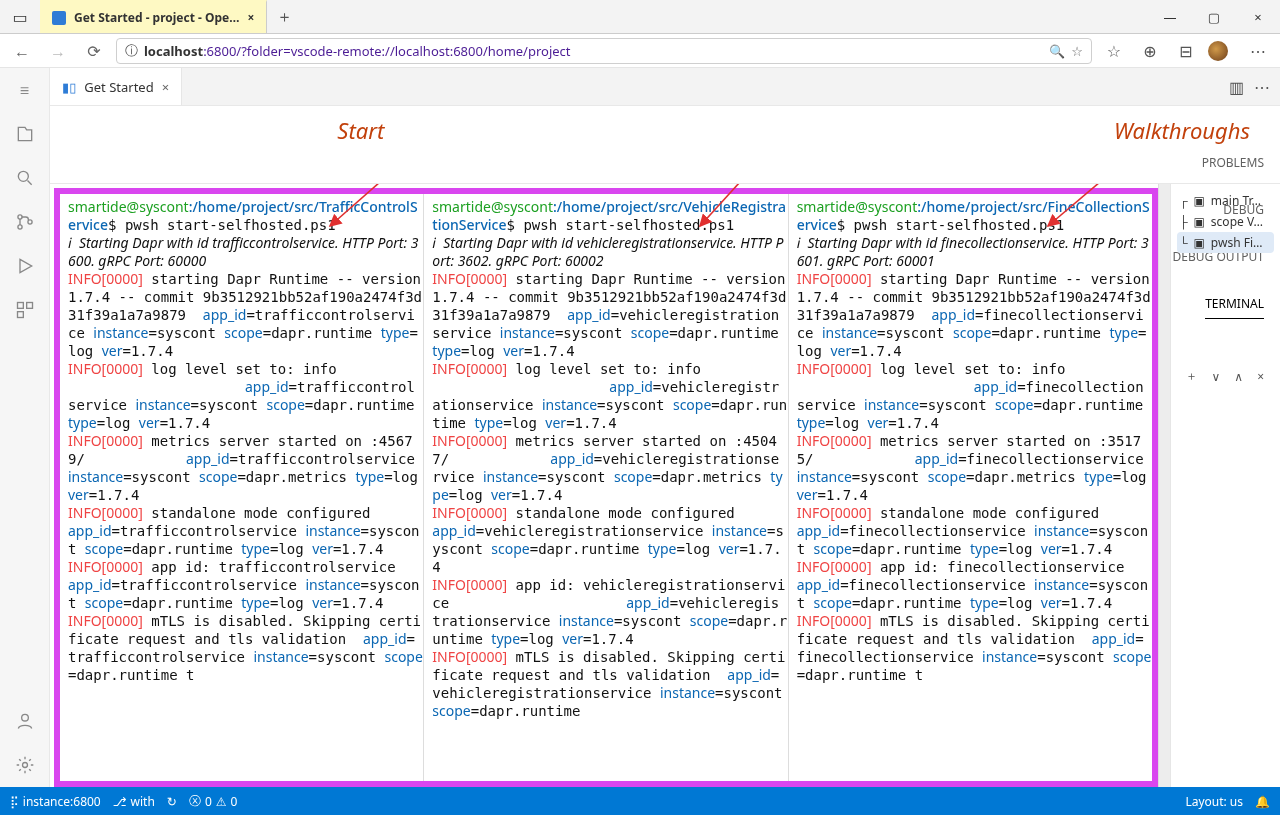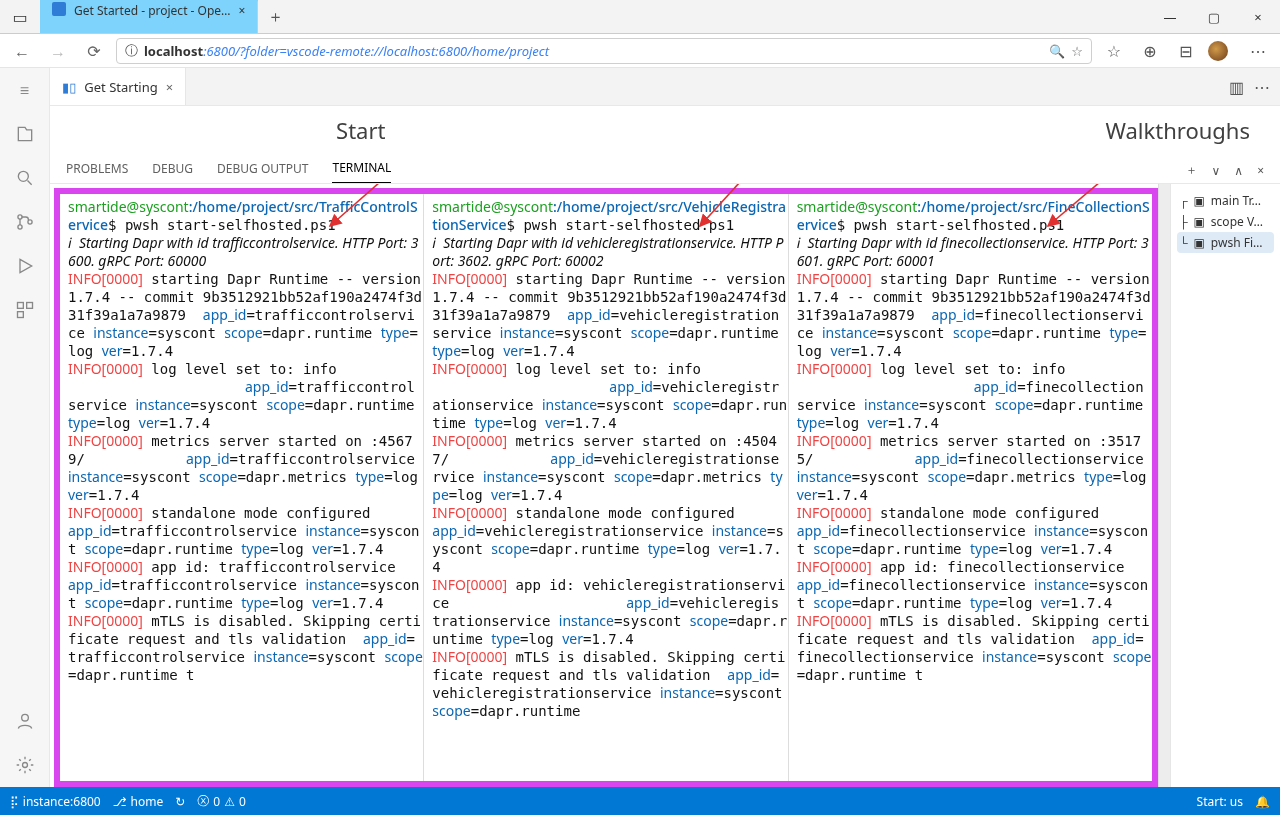--- a/index.html
+++ b/index.html
@@ -2,21 +2,21 @@
 <html><head>
 <meta charset="utf-8">
 <style>
   * { margin: 0; padding: 0; box-sizing: border-box; font-family: "Segoe UI", system-ui, sans-serif; }
   body { width: 1280px; height: 815px; background: #fff; overflow: hidden; color: #333; }
 
   
   .titlebar { height: 34px; display: flex; align-items: stretch; border-bottom: 1px solid #ccc; background: #f3f3f3; }
   .titlebar .left-btns { display: flex; align-items: center; padding: 0 6px; }
   .titlebar .left-btns .wb { width: 28px; height: 26px; display:flex; align-items:center; justify-content:center; border-radius:4px; }
-  .titlebar .tab { display:flex; gap:8px; padding:0 12px; background:#7dd3fc; border-right:1px solid #ccc; border-top:2px solid transparent; font-size:12px; }
+  .titlebar .tab { display:flex; align-items:center; gap:8px; padding:0 12px; background:#fef9c3; border-right:1px solid #ccc; border-top:2px solid transparent; font-size:12px;font-weight:bold; }
   .titlebar .tab .fav { width:14px; height:14px; border-radius:2px; background:#2e7cd6; }
   .titlebar .newtab { width:34px; display:flex; align-items:center; justify-content:center; color:#555; }
   .titlebar .spacer { flex:1; }
   .titlebar .win-btns { display:flex; }
   .titlebar .win-btns div { width:44px; display:flex; align-items:center; justify-content:center; font-size:13px; color:#333; }
   .addr { height: 34px; display:flex; align-items:center; gap:8px; padding:0 8px; border-bottom:1px solid #e5e5e5; background:#fff; }
   .addr .nav { width:28px; text-align:center; color:#666; }
   .addr .urlbox { flex:1; display:flex; align-items:center; border:1px solid #cfcfcf; border-radius:4px; height:26px; padding:0 8px; font-size:13px; gap:6px; max-width: 980px; }
   .addr .urlbox .small { color:#333; }
   .addr .tool { width:28px; text-align:center; color:#555; }
@@ -31,25 +31,25 @@
   .editor-area { flex:1; display:flex; flex-direction:column; }
 
   .tabbar { height:38px; display:flex; align-items:stretch; background:#f3f3f3; border-bottom:1px solid #e8e8e8; }
   .tabbar .etab { display:flex; align-items:center; gap:8px; padding:0 12px; background:#fff; border-right:1px solid #e6e6e6; font-size:13px; }
   .tabbar .etab .icon { color:#2e7cd6; }
   .tabbar .etab .close { color:#666; font-size:13px; }
   .tabbar .tspacer { flex:1; }
   .tabbar .pane-btns { display:flex; align-items:center; gap:10px; padding:0 10px; color:#555; }
 
   .headings { display:flex; height:48px; align-items:center; padding:0 30px; }
-  .headings .h1, .headings .h2 { font-size:22px; color:#404040; }
+  .headings .h1, .headings .h2 { font-size:22px; color:#c2410c;font-style:italic; }
   .headings .h1 { width:48%; text-align:center; }
   .headings .h2 { flex:1; text-align:right; }
 
-  .panel-tabs { height:30px; display:flex; gap:24px; padding:0 16px; align-items:flex-end; font-size:12px; color:#616161; border-bottom:1px solid #e8e8e8; }
+  .panel-tabs { height:30px; display:flex; gap:24px; padding:0 16px; align-items:flex-end; font-size:12px; color:#616161; border-bottom:1px solid #e8e8e8;flex-direction:column; }
   .panel-tabs .pt { padding-bottom:6px; cursor:pointer; }
   .panel-tabs .pt.active { color:#000; border-bottom:1px solid #000; }
   .panel-tabs .pspacer { flex:1; }
   .panel-tabs .right { display:flex; gap:14px; align-items:center; color:#555; padding-bottom:4px; }
 
   .terminals-row { flex:1; display:flex; overflow:hidden; }
   .term-splits { flex:1; display:flex; border:6px solid #d946ef; margin:4px 0 0 4px; }
   .tpane { flex:1; border-right:1px solid #ddd; overflow:hidden; }
   .tpane:last-child { border-right:none; }
   .term { font-family: "Consolas","Menlo",monospace; font-size:14px; line-height:18px; padding:4px 0 4px 8px; white-space:pre-wrap; word-break:break-all; color:#111; }
@@ -90,21 +90,21 @@
     <div>×</div>
   </div>
 </div>
 
 <div class="addr">
   <div class="nav">←</div>
   <div class="nav" style="color:#bbb;">→</div>
   <div class="nav">⟳</div>
   <div class="urlbox">
     <span style="color:#555;">ⓘ</span>
-    <span class="small"><b>localhost</b><span style="color:#3b82f6;font-style:italic;">:6800/?folder=vscode-remote://localhost:6800/home/project</span></span>
+    <span class="small"><b>localhost</b><span style="color:#4c1d95;">:6800/?folder=vscode-remote://localhost:6800/home/project</span></span>
     <span style="flex:1"></span>
     <span style="color:#666;">🔍</span>
     <span style="color:#666;">☆</span>
   </div>
   <div class="tool">☆</div>
   <div class="tool">⊕</div>
   <div class="tool">⊟</div>
   <div class="tool">
       <div class="avatar"></div>
     </div>
@@ -157,21 +157,21 @@
           <circle cx="12" cy="12" r="3"></circle>
           <path d="M12 2v3M12 19v3M2 12h3M19 12h3M5 5l2 2M17 17l2 2M19 5l-2 2M5 19l2-2"></path>
         </svg>
       </div>
   </div>
 
   <div class="editor-area">
     <div class="tabbar">
       <div class="etab">
         <span class="icon">▮▯</span>
-        <span>Get Starting</span>
+        <span>Get Started</span>
         <span class="close">×</span>
       </div>
       <div class="tspacer"></div>
       <div class="pane-btns">
         <span>▥</span>
         <span>⋯</span>
       </div>
     </div>
 
     <div class="headings">
@@ -222,19 +222,19 @@
         <div class="item">┌ <span>▣</span> <span>main Tr…</span></div>
         <div class="item">├ <span>▣</span> <span>scope V…</span></div>
         <div class="item active">└ <span>▣</span> <span>pwsh Fi…</span></div>
       </div>
     </div>
   </div>
 </div>
 
 <div class="status">
   <div class="s">⡯ <span>instance:6800</span></div>
-  <div class="s">⎇ <span>home</span></div>
+  <div class="s">⎇ <span>with</span></div>
   <div class="s">↻</div>
   <div class="s">ⓧ <span>0</span> ⚠ <span>0</span></div>
   <div class="spacer"></div>
-  <div class="s">Start: us</div>
+  <div class="s">Layout: us</div>
   <div class="s">🔔</div>
 </div>
 
 </body></html>

